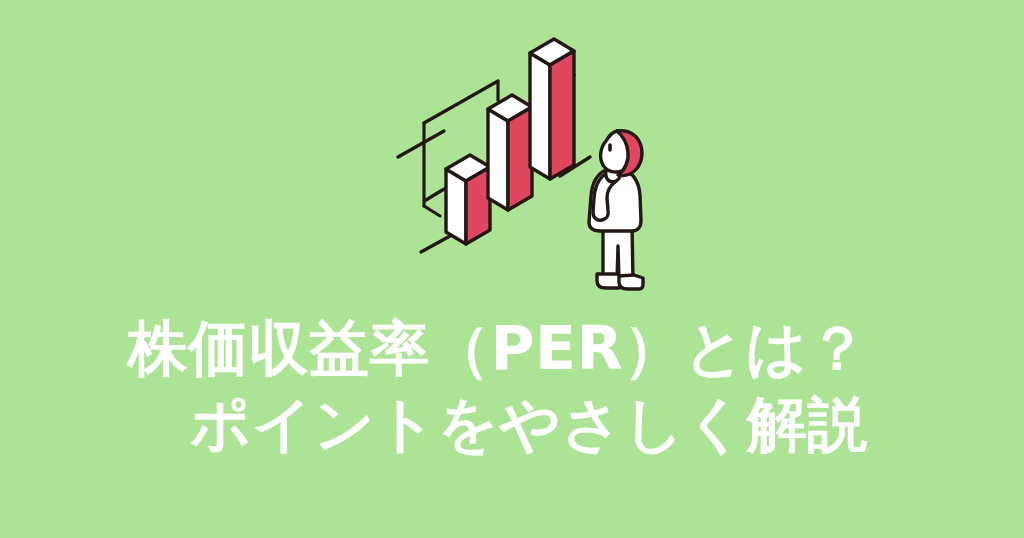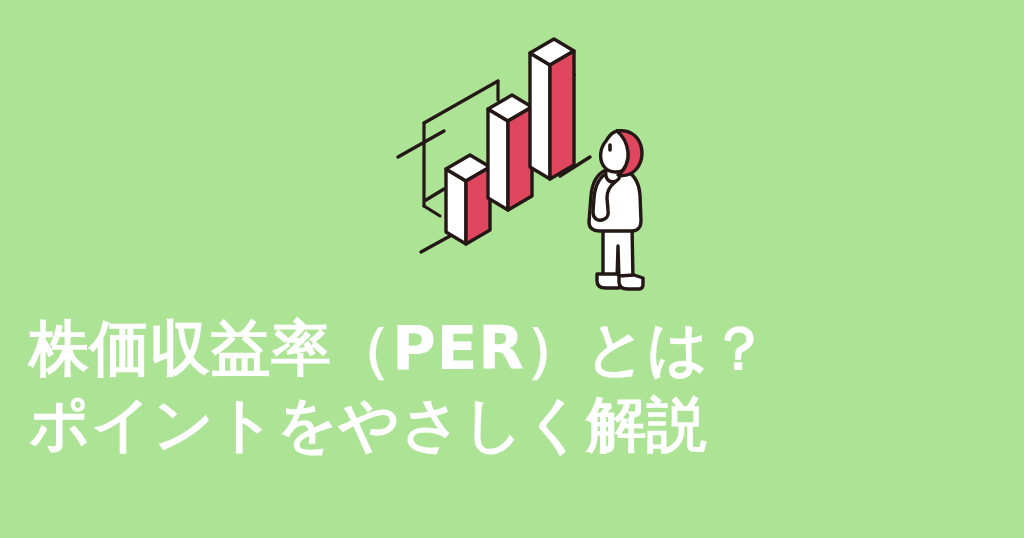--- a/index.html
+++ b/index.html
@@ -26,23 +26,22 @@
     left: 378px;
     top: 30px;
     width: 286px;
     height: 272px;
   }
   #title-block {
     position: absolute;
     left: 0;
     top: 318px;
     width: 868px;
-    text-align: left;
+    text-align: right;
     line-height: 1;
-    padding-left: 29px;
   }
   .title-line {
     display: block;
     color: #ffffff;
     font-family: "DejaVu Sans", "Liberation Sans", sans-serif;
     font-weight: 700;
     font-size: 60px;
     letter-spacing: 0.5px;
     white-space: nowrap;
     -webkit-font-smoothing: antialiased;

